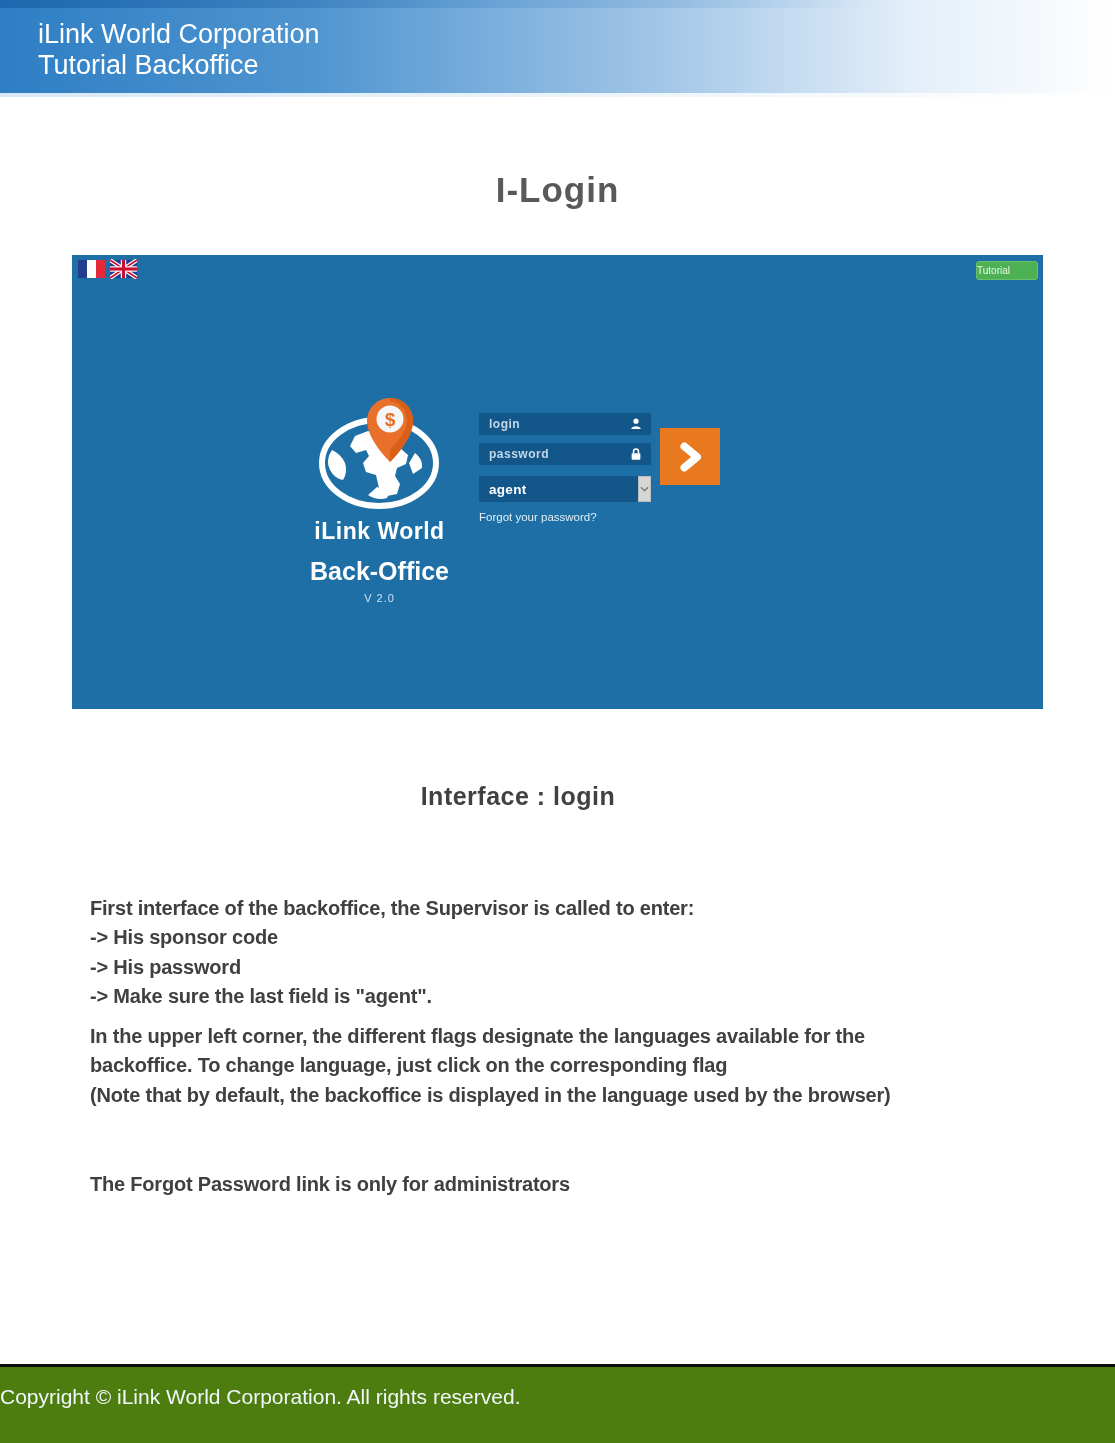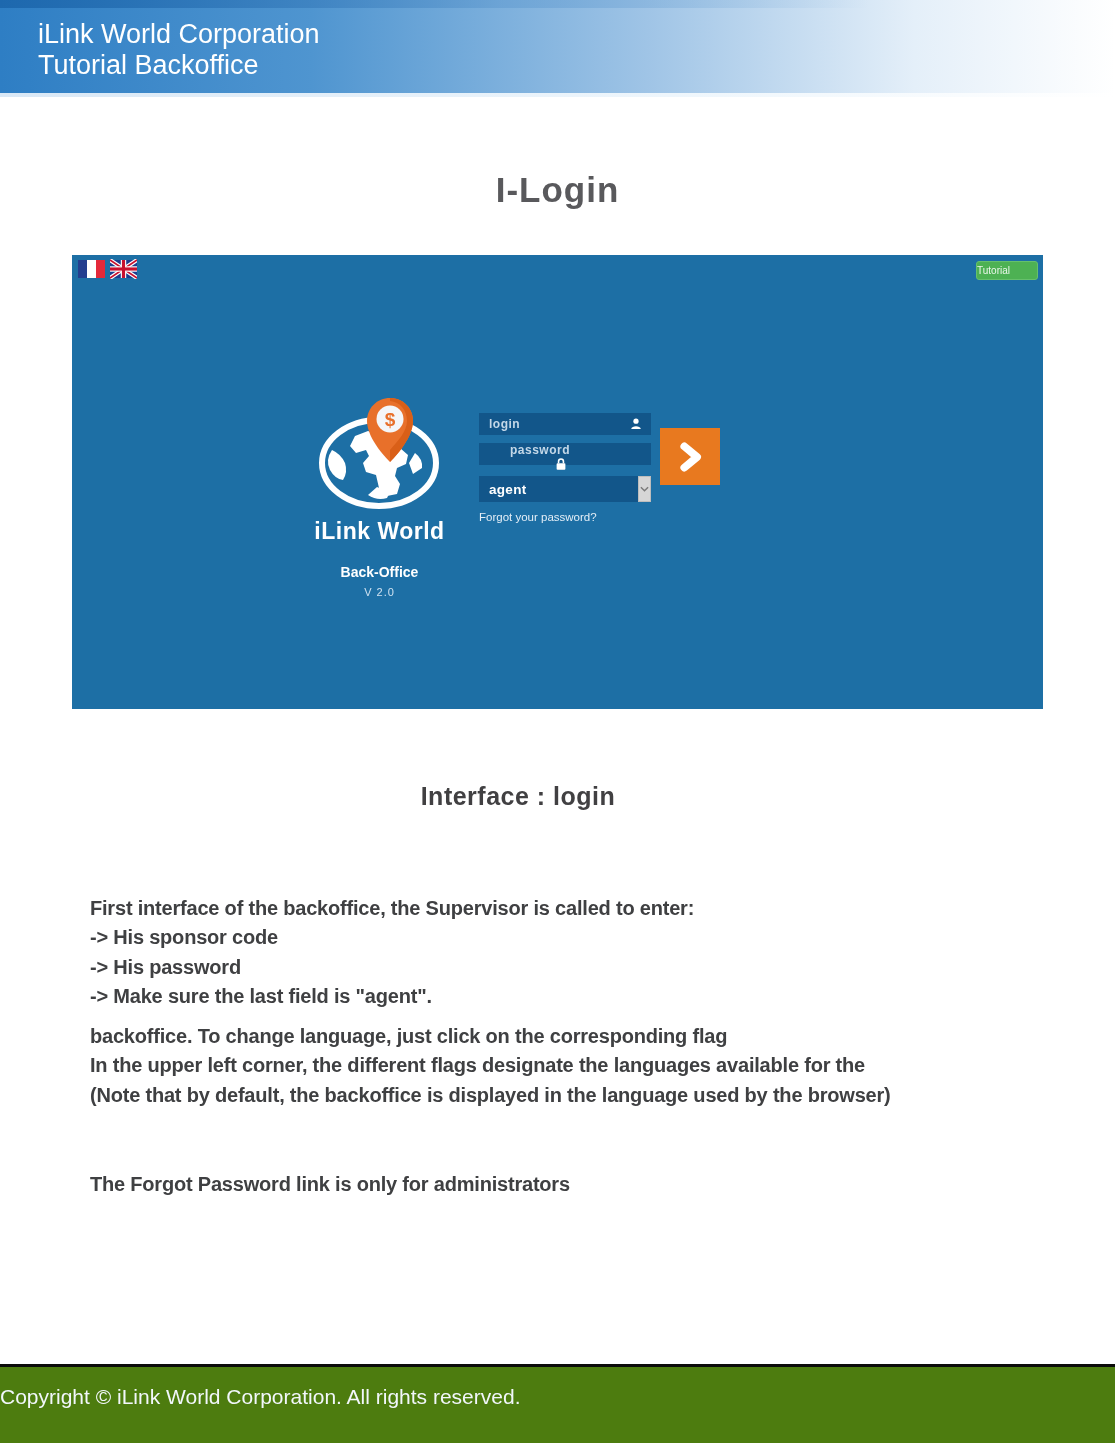--- a/index.html
+++ b/index.html
@@ -34,37 +34,37 @@
   .tutorial-btn{
     left:904px;top:6px;width:62px;height:19px;background:#4db153;border:1px solid #66c06c;
     border-radius:3px;color:#eaf6ea;font-size:10px;text-align:left;line-height:18px;
     box-sizing:border-box;cursor:pointer;
   }
 
   
   .logo-svg{left:240px;top:140px;}
   .brand-block{left:200px;top:263px;width:215px;text-align:center;color:#ffffff;}
   .brand-name{font-size:23px;font-weight:700;letter-spacing:.5px;}
-  .brand-sub{font-size:14px;font-weight:700;margin-top:19px;}
+  .brand-sub{font-size:25px;font-weight:700;margin-top:12px;}
   .brand-ver{font-size:11px;font-weight:400;color:#cfe2f1;margin-top:6px;letter-spacing:1px;}
 
   
   .field{
     left:407px;width:172px;height:22px;background:#12568A;display:flex;align-items:center;
     padding:0;box-sizing:border-box;
   }
   .field input{
     flex:1;background:transparent;border:none;outline:none;color:#e8f1f8;
     font-size:12px;font-weight:700;letter-spacing:.5px;padding:0 0 0 10px;
     font-family:"Liberation Sans",sans-serif;width:120px;
   }
   .field input::placeholder{color:#c4d8e8;opacity:1;}
   .field .ficon{width:14px;height:14px;margin-right:8px;flex:none;}
   .f-login{top:158px;}
-  .f-pass{top:188px;flex-direction:column;}
+  .f-pass{top:188px;}
   .role-select{
     left:407px;top:221px;width:172px;height:26px;background:#12568A;display:flex;
     align-items:center;box-sizing:border-box;cursor:pointer;
   }
   .role-select .val{flex:1;color:#ffffff;font-size:13.5px;font-weight:700;padding-left:10px;letter-spacing:.3px;}
   .role-scroll{
     width:13px;height:26px;background:#d6d6d6;border:1px solid #bdbdbd;box-sizing:border-box;
     display:flex;align-items:center;justify-content:center;flex:none;
   }
   .forgot-link{left:407px;top:256px;color:#e3eef7;font-size:11.5px;cursor:pointer;}
@@ -185,22 +185,22 @@
 <div class="abs caption">Interface : login</div>
 
 <div class="abs bodytext p1">
   <span class="line">First interface of the backoffice, the Supervisor is called to enter:</span>
   <span class="line">-&gt; His sponsor code</span>
   <span class="line">-&gt; His password</span>
   <span class="line">-&gt; Make sure the last field is "agent".</span>
 </div>
 
 <div class="abs bodytext p2">
+  <span class="line">In the upper left corner, the different flags designate the languages available for the</span>
   <span class="line">backoffice. To change language, just click on the corresponding flag</span>
-  <span class="line">In the upper left corner, the different flags designate the languages available for the</span>
   <span class="line">(Note that by default, the backoffice is displayed in the language used by the browser)</span>
 </div>
 
 <div class="abs bodytext p3">
   <span class="line">The Forgot Password link is only for administrators</span>
 </div>
 
 <div class="abs page-footer">
   <div class="copy">Copyright © iLink World Corporation. All rights reserved.</div>
 </div>

